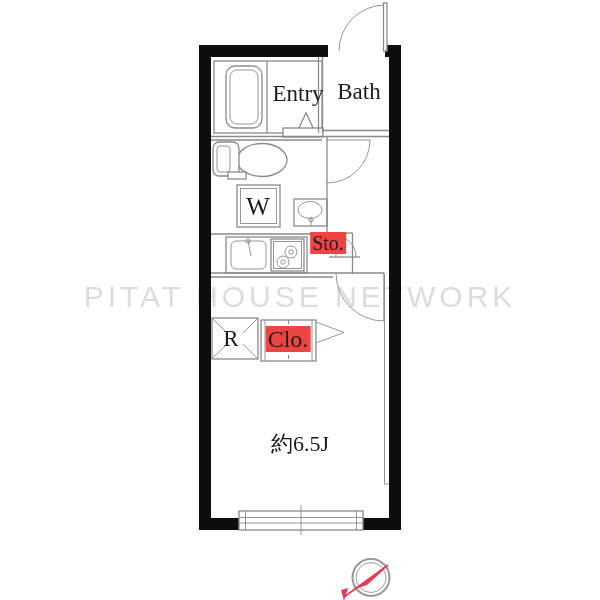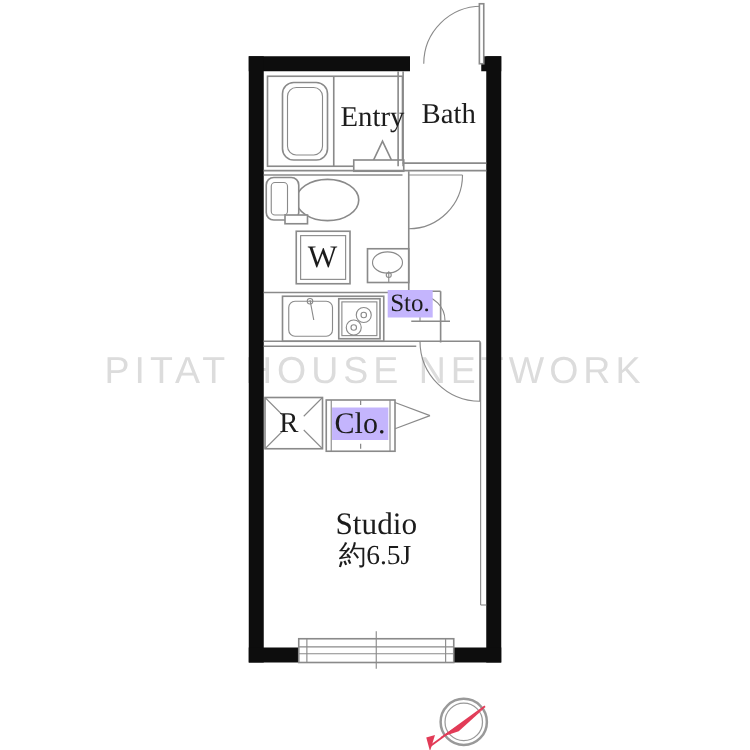--- a/index.html
+++ b/index.html
@@ -4,21 +4,21 @@
 <style>
   html,body{margin:0;padding:0;background:#fff;}
   #stage{position:relative;width:600px;height:600px;background:#ffffff;overflow:hidden;
          font-family:"Liberation Serif","DejaVu Serif",serif;}
   #watermark{position:absolute;left:50%;top:297px;transform:translate(-50%,-50%);
              font-family:"Liberation Sans","DejaVu Sans",sans-serif;
              font-size:30px;letter-spacing:4px;color:#dcdcdc;white-space:nowrap;z-index:1;}
   #plan{position:absolute;left:0;top:0;z-index:2;}
   .lbl{position:absolute;transform:translate(-50%,-50%);color:#1c1c1c;z-index:3;
        white-space:nowrap;line-height:1;}
-  .lbl.halo{background:#c4b5fd;padding:1px 2px;}
+  .lbl.halo{background:#ef4444;padding:1px 2px;}
   
   .ln{stroke:#8a8a8a;stroke-width:1.3;fill:none;}
   .lnthin{stroke:#8a8a8a;stroke-width:0.9;fill:none;}
   .wfill{stroke:#8a8a8a;stroke-width:1.3;fill:#ffffff;}
   .wall{fill:#0d0d0d;stroke:none;}
   .dash{stroke:#8a8a8a;stroke-width:1;fill:none;stroke-dasharray:4 3;}
   .red{fill:#e23b57;stroke:none;}
   .redln{stroke:#e23b57;stroke-width:1.6;fill:none;}
 </style>
 </head>
@@ -151,16 +151,15 @@
       <polygon class="red" points="341,590 348,588 344,601"></polygon>
     </g>
   </svg>
 
   <div class="lbl" style="left:298px;top:93px;font-size:23px;">Entry</div>
   <div class="lbl" style="left:359px;top:91px;font-size:23px;">Bath</div>
   <div class="lbl" style="left:258px;top:206px;font-size:25px;">W</div>
   <div class="lbl halo" style="left:328px;top:243px;font-size:20px;">Sto.</div>
   <div class="lbl" style="left:231px;top:338px;font-size:23px;">R</div>
   <div class="lbl halo" style="left:288px;top:339px;font-size:24px;">Clo.</div>
-  <div class="lbl" style="left:301px;top:420px;font-size:25px;">Studio</div>
   <div class="lbl" style="left:300px;top:444px;font-size:22px;">約6.5J</div>
 
 </div>
 
 </body></html>

